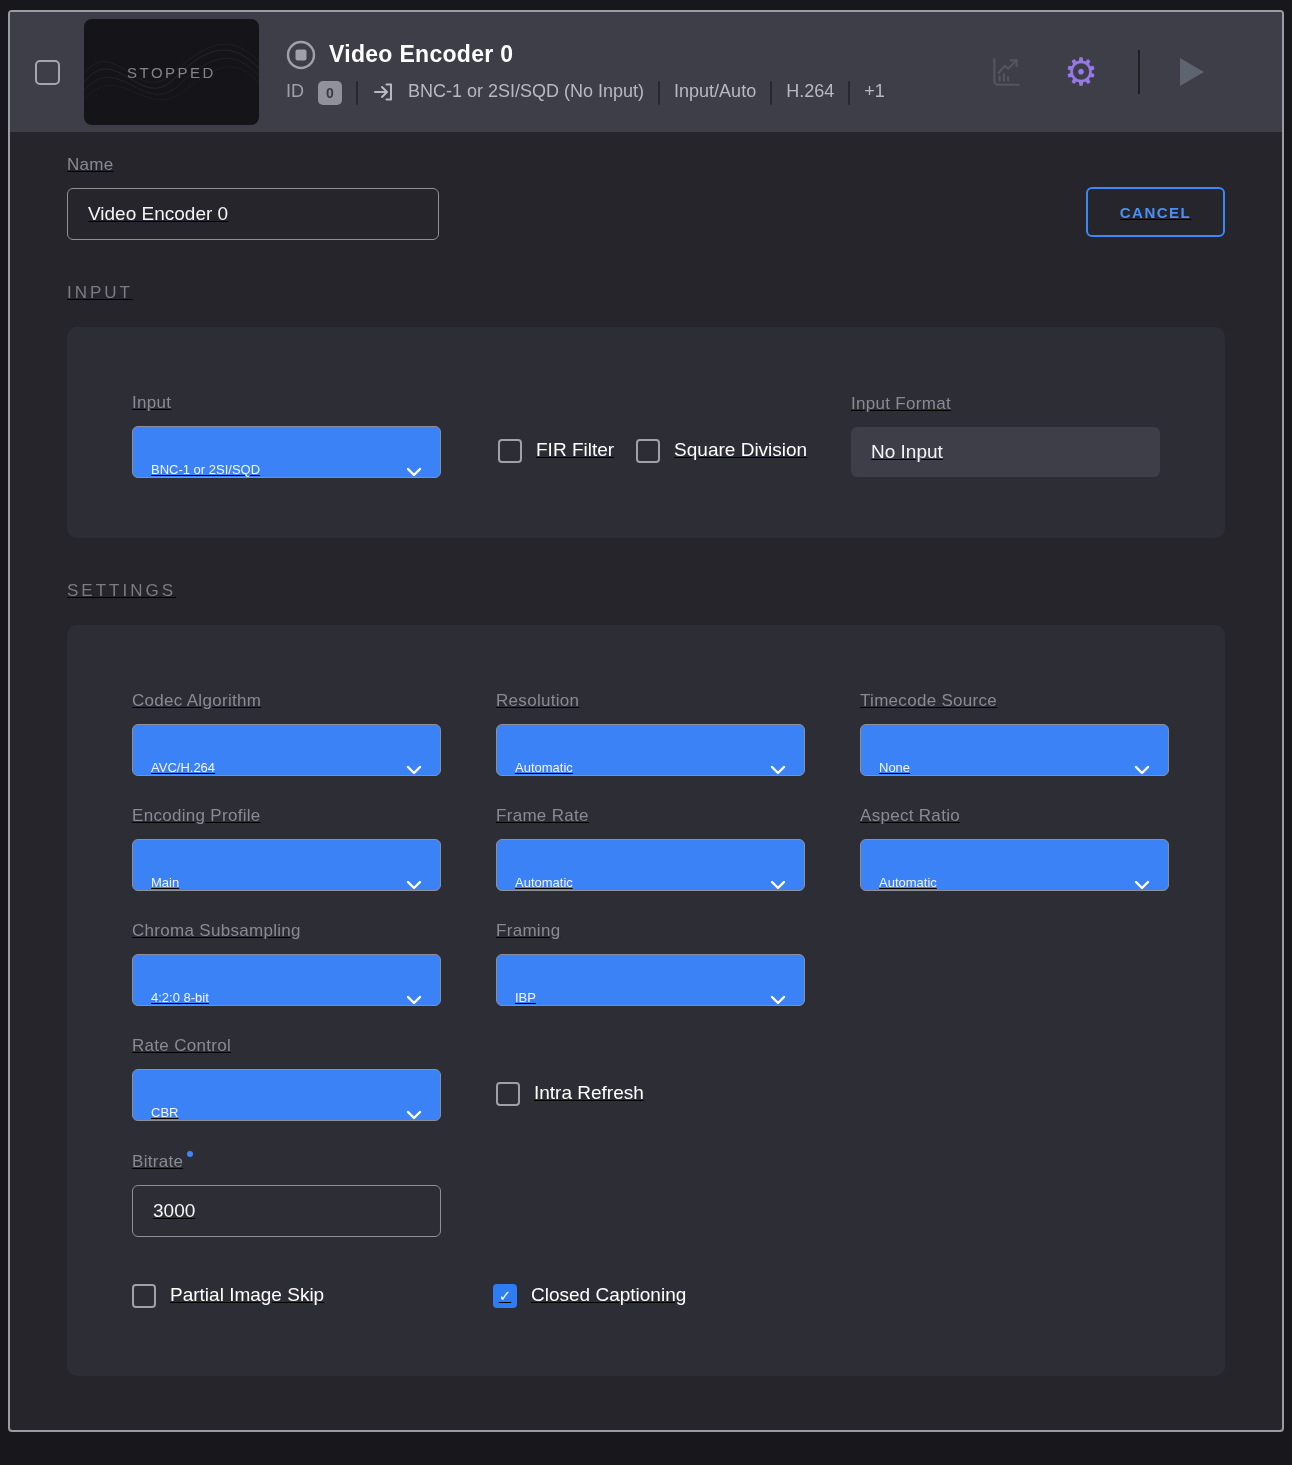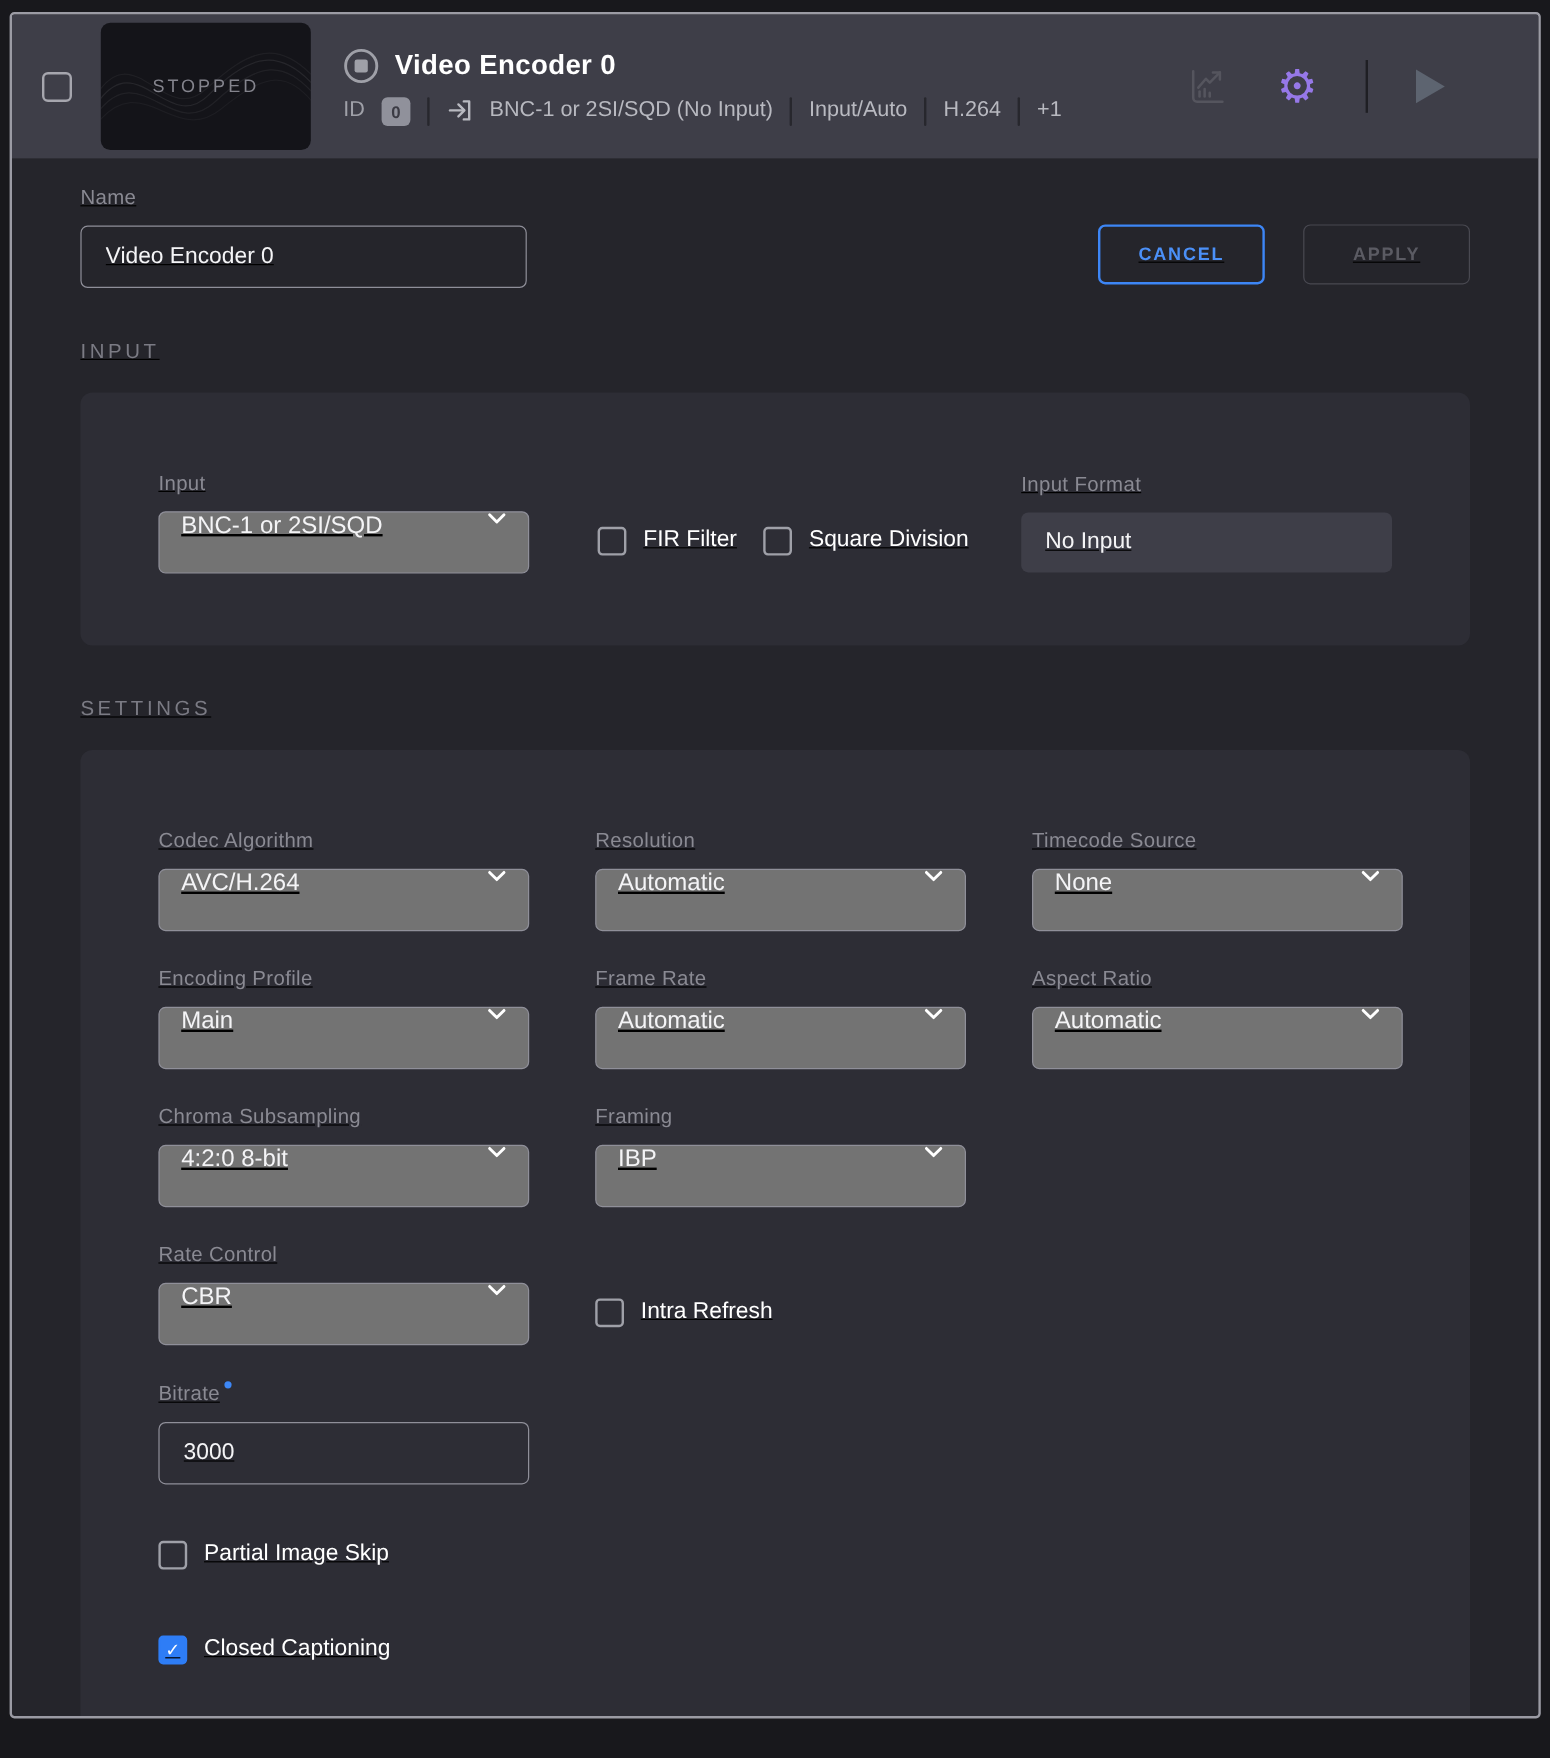--- a/index.html
+++ b/index.html
@@ -40,22 +40,22 @@
   .name-row { display:flex; align-items:flex-start; }
   .btns { margin-left:auto; display:flex; gap:32px; margin-top:32px; }
   .btn { height:50px; width:139px; border-radius:6px; background:transparent; font-size:15px; font-weight:bold;
          letter-spacing:1.5px; cursor:pointer; font-family:"Liberation Sans", sans-serif; }
   .btn-cancel { border:2px solid #3d86f6; color:#4b90f8; }
   .btn-apply  { border:1px solid #494951; color:#5b5b63; }
 
   .section-title { margin-top:43px; font-size:17px; letter-spacing:3px; color:#7b7b84; }
   .panel { margin-top:24px; background:#2d2d35; border-radius:10px; padding:66px 65px 60px; }
 
-  .select { width:309px; height:52px; border:1px solid #8f8f99; border-radius:6px; background:#737373;
-            display:flex; align-items:flex-start; padding:0 18px; color:#f4f4f6; font-size:20px; cursor:pointer; }
+  .select { width:309px; height:52px; border:1px solid #8f8f99; border-radius:6px; background:#3b82f6;
+            display:flex; align-items:flex-end; padding:0 18px; color:#f4f4f6; font-size:13px; cursor:pointer; }
   .select .chev { margin-left:auto; display:flex; }
   .readonly { width:309px; height:50px; background:#3e3e48; border-radius:6px; display:flex;
               align-items:center; padding:0 20px; color:#f4f4f6; font-size:19px; }
 
   .input-row { display:flex; align-items:flex-end; }
   .check { display:flex; align-items:flex-start; gap:14px; color:#ffffff; font-size:19px; cursor:pointer; }
   .input-row .check { margin:0 0 15px 57px; }
   .input-row .check + .check { margin-left:22px; }
   .field-right { margin-left:auto; margin-bottom:1px; }
 
@@ -63,21 +63,21 @@
         display:flex; align-items:center; justify-content:center; }
   .cb .tick { display:none; font-size:15px; color:#ffffff; font-weight:bold;
               font-family:"DejaVu Sans", sans-serif; }
   .cb.on { background:#2e7df6; border-color:#2e7df6; }
   .cb.on .tick { display:block; }
 
   .s-row { display:flex; gap:55px; margin-bottom:30px; }
   .s-row .cell { width:309px; }
   .s-row .text-input { width:309px; }
   .check-cell { width:309px; align-self:flex-end; margin-bottom:15px; }
-  .last-row { margin-top:47px; margin-bottom:0;flex-direction:column; }
+  .last-row { margin-top:47px; margin-bottom:0; }
   .settings-panel { padding-bottom:68px; }
 
   .req-dot { display:inline-block; width:6px; height:6px; border-radius:50%; background:#3d87f6;
              margin-left:4px; vertical-align:10px; }
 </style>
 </head>
 <body>
 
 <div class="stage">
   <div class="card">
@@ -145,21 +145,20 @@
 
     <div class="form">
 
       <div class="name-row">
         <div class="field">
           <label>Name</label>
           <input class="text-input" type="text" value="Video Encoder 0" style="">
         </div>
         <div class="btns">
           <button class="btn btn-cancel">CANCEL</button>
-          <button class="btn btn-apply">APPLY</button>
         </div>
       </div>
 
       <div class="section-title">INPUT</div>
       <div class="panel">
         <div class="input-row">
           <div class="field">
             <label>Input</label>
             <div class="select">
               <span>BNC-1 or 2SI/SQD</span>

